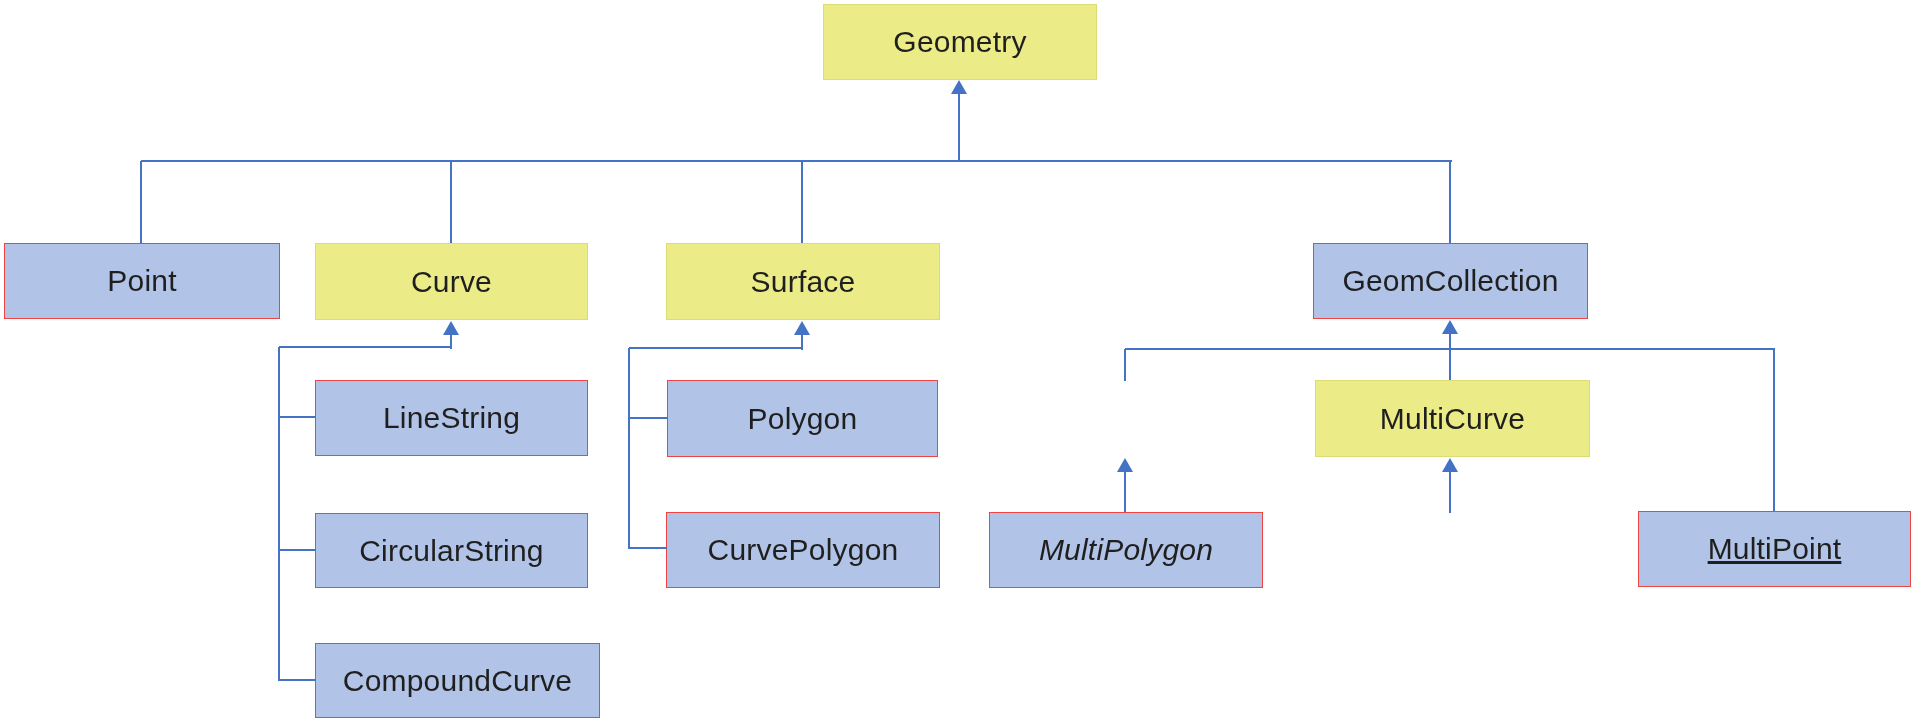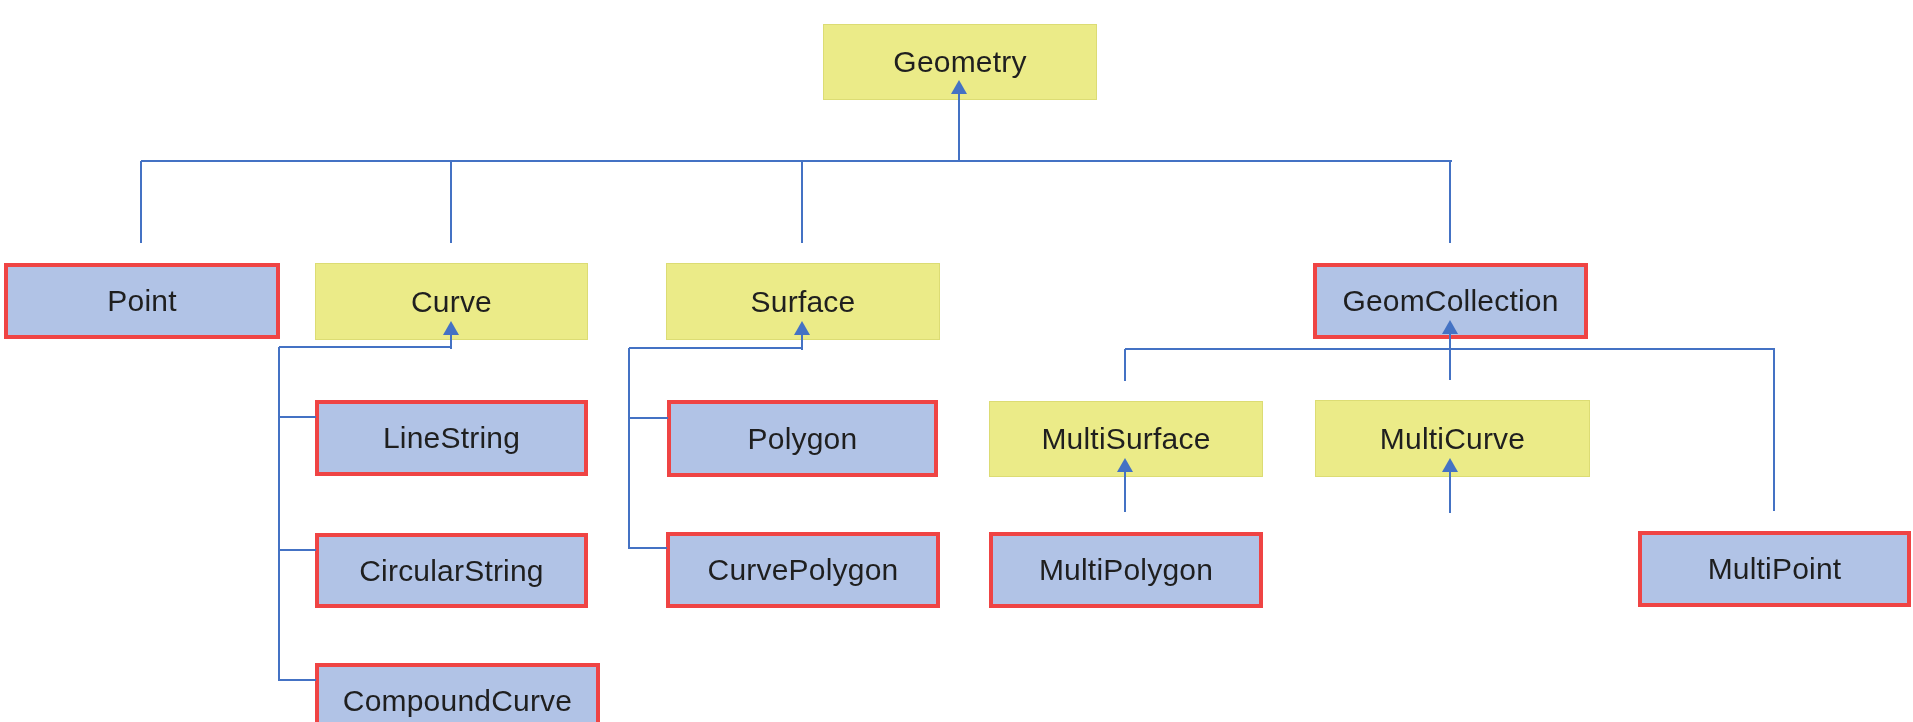--- a/index.html
+++ b/index.html
@@ -18,25 +18,24 @@
   .node {
     position: absolute;
     display: flex;
     align-items: center;
     justify-content: center;
     box-sizing: border-box;
     font-size: 30px;
     letter-spacing: 0.2px;
     color: var(--txt, #1f1f1f);
     white-space: nowrap;
-    margin-top: 20px;
   }
   .node.normal {
     background: var(--node, #b1c3e6);
-    border: 4px solid #ef4444;
+    border: 1px solid #ef4444;
   }
   .node.highlight {
     background: var(--hl, #ebeb88);
     border: 1px solid #dcdc74;
   }
   .hline, .vline {
     position: absolute;
     background: var(--line, #4472c4);
   }
   .hline { height: 2px; }
@@ -57,24 +56,23 @@
     <div class="node highlight" style="left: 823px; top: 4px; width: 274px; height: 76px;">Geometry</div>
     <div class="node normal" style="left: 4px; top: 243px; width: 276px; height: 76px;">Point</div>
     <div class="node highlight" style="left: 315px; top: 243px; width: 273px; height: 77px; text-align: right;">Curve</div>
     <div class="node highlight" style="left: 666px; top: 243px; width: 274px; height: 77px;">Surface</div>
     <div class="node normal" style="left: 1313px; top: 243px; width: 275px; height: 76px;">GeomCollection</div>
     <div class="node normal" style="left: 315px; top: 380px; width: 273px; height: 76px;">LineString</div>
     <div class="node normal" style="left: 315px; top: 513px; width: 273px; height: 75px;">CircularString</div>
     <div class="node normal" style="left: 667px; top: 380px; width: 271px; height: 77px;">Polygon</div>
     <div class="node normal" style="left: 315px; top: 643px; width: 285px; height: 75px;">CompoundCurve</div>
     <div class="node normal" style="left: 666px; top: 512px; width: 274px; height: 76px;">CurvePolygon</div>
-    <div class="node highlight" style="left: 989px; top: 381px; width: 274px; height: 76px;">MultiSurface</div>
     <div class="node highlight" style="left: 1315px; top: 380px; width: 275px; height: 77px;">MultiCurve</div>
-    <div class="node normal" style="left: 1638px; top: 511px; width: 273px; height: 76px;">MultiPoint</div>
-    <div class="node normal" style="left: 989px; top: 512px; width: 274px; height: 76px;">MultiPolygon</div>
+    <div class="node normal" style="left: 1638px; top: 511px; width: 273px; height: 76px; text-decoration: underline;">MultiPoint</div>
+    <div class="node normal" style="left: 989px; top: 512px; width: 274px; height: 76px; font-style: italic;">MultiPolygon</div>
     <div class="hline" style="left: 141px; top: 160px; width: 1311px;"></div>
     <div class="vline" style="left: 140px; top: 161px; height: 82px;"></div>
     <div class="vline" style="left: 450px; top: 161px; height: 82px;"></div>
     <div class="vline" style="left: 801px; top: 161px; height: 82px;"></div>
     <div class="vline" style="left: 1449px; top: 161px; height: 82px;"></div>
     <div class="arrowhead" style="left: 951px; top: 80px;"></div>
     <div class="vline" style="left: 958px; top: 92px; height: 70px;"></div>
     <div class="arrowhead" style="left: 443px; top: 321px;"></div>
     <div class="vline" style="left: 450px; top: 333px; height: 16px;"></div>
     <div class="hline" style="left: 279px; top: 346px; width: 173px;"></div>

